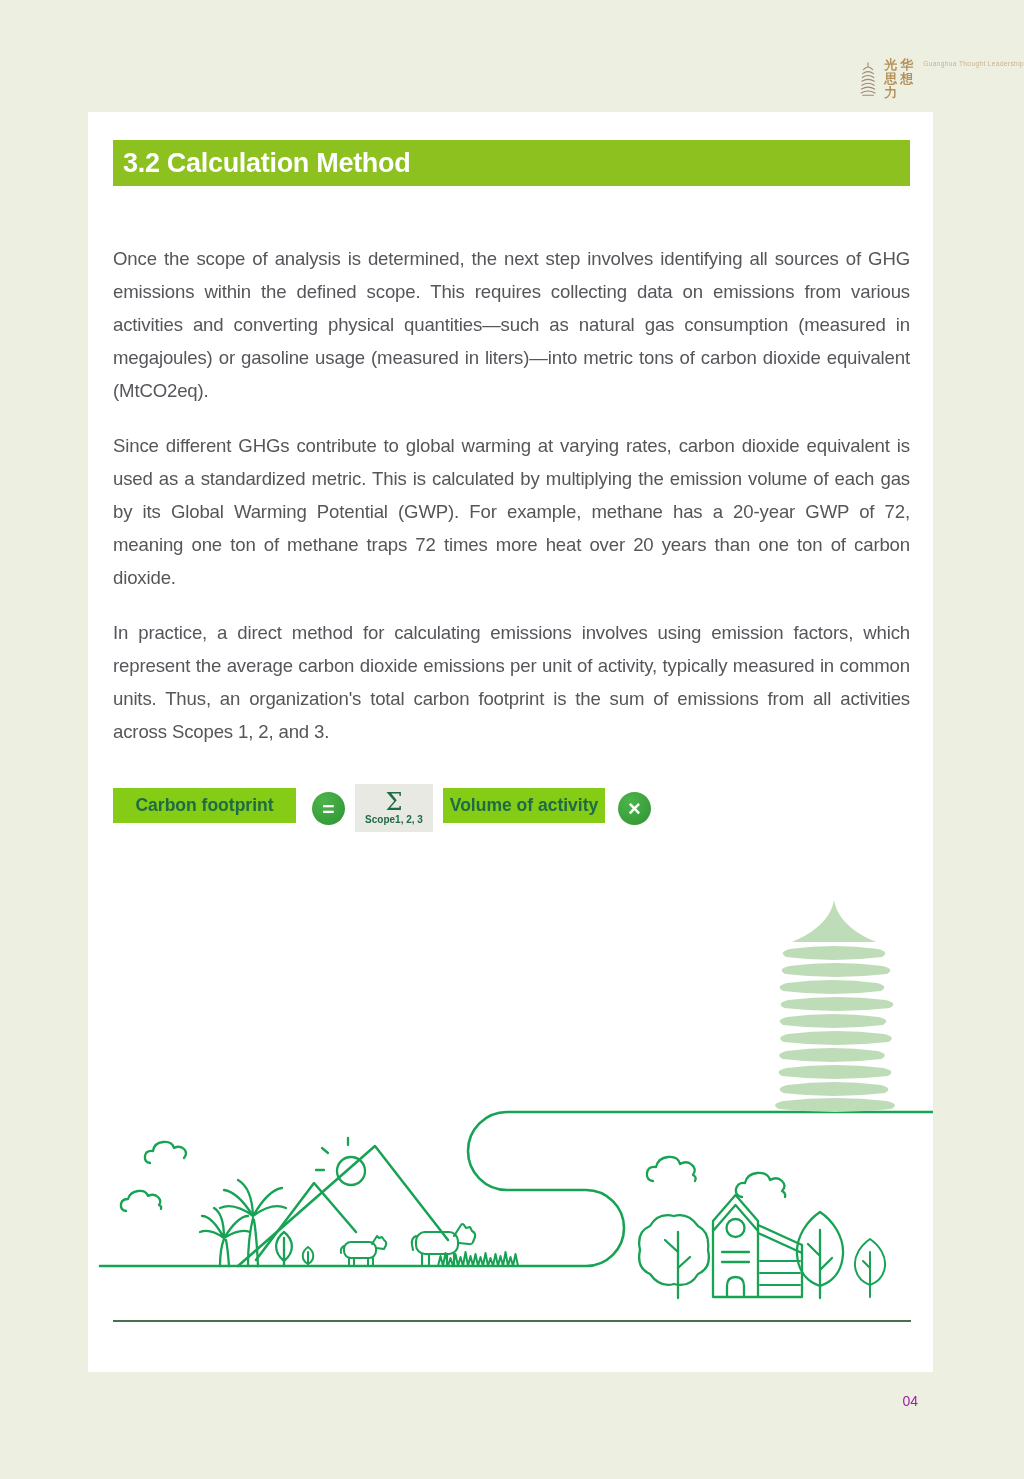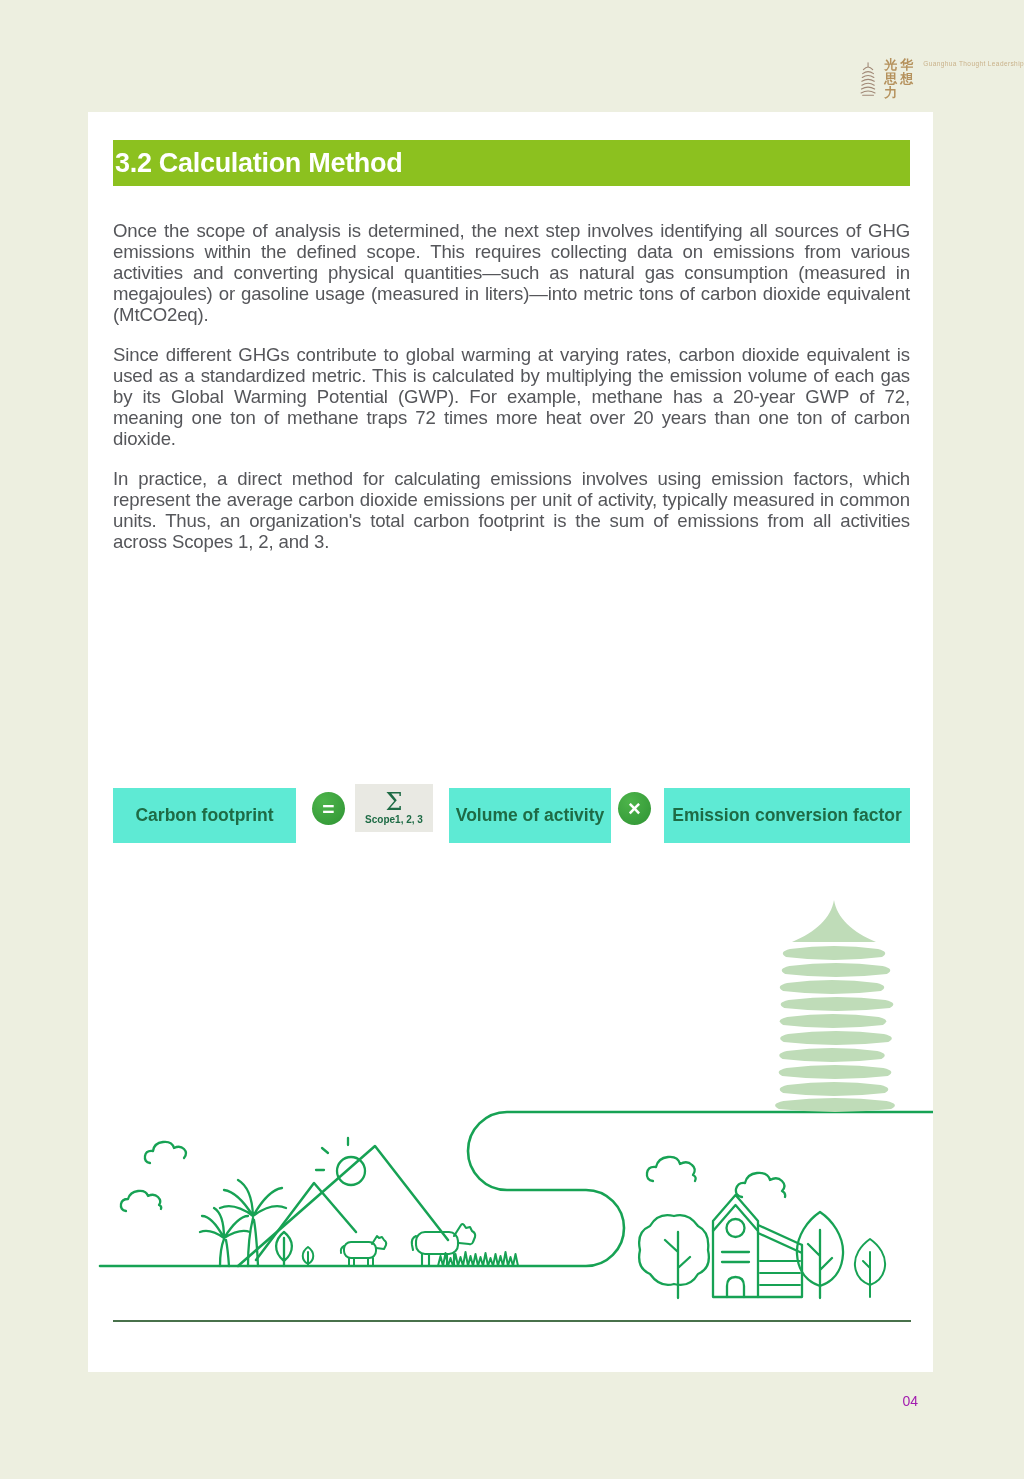--- a/index.html
+++ b/index.html
@@ -32,49 +32,50 @@
   .card {
     position:absolute; left:88px; top:112px;
     width:845px; height:1260px;
     background:#ffffff;
   }
   .title-bar {
     position:absolute; left:25px; top:28px;
     width:797px; height:46px;
     background:#8cc11f;
     display:flex; align-items:center;
-    padding-left:2px;
+    padding-left:10px;
   }
   .title-bar h1 {
     color:#ffffff; font-size:27px; font-weight:bold; letter-spacing:-0.3px;
   }
   .body-text {
     position:absolute; left:25px; top:108px; width:797px;
   }
   .body-text p {
     color:#55565a;
-    font-size:18.6px; line-height:21px;
+    font-size:18.6px; line-height:33px;
     letter-spacing:-0.15px;
     text-align:justify;
     margin-bottom:19px;
+    margin-top:22px;
   }
   
   .formula {
     position:absolute; left:25px; top:672px;
     width:797px; height:48px;
   }
   .f-box {
-    position:absolute; top:4px; height:55px;
-    background:#5eead4;
+    position:absolute; top:4px; height:35px;
+    background:#84cc16;
     display:flex; align-items:center; justify-content:center;
     color:#1e6b45; font-weight:bold; font-size:17.5px;
     white-space:nowrap;
   }
   .f-box.t1 { left:0;     width:183px; }
-  .f-box.t2 { left:330px; width:162px;margin-left:6px; }
+  .f-box.t2 { left:330px; width:162px; }
   .f-box.t3 { left:551px; width:246px; }
   .f-sigma {
     position:absolute; left:242px; top:0; width:78px; height:48px;
     background:#e9e9e3;
     display:flex; flex-direction:column; align-items:center; justify-content:center;
     color:#1e6b45;
   }
   .f-sigma .sig   { font-family:"DejaVu Serif", serif; font-size:24px; line-height:24px; }
   .f-sigma .sub   { font-size:10px; font-weight:bold; line-height:12px; }
   .f-circle {
@@ -137,21 +138,20 @@
 
     <div class="formula">
       <div class="f-box t1">Carbon footprint</div>
       <div class="f-circle eq">=</div>
       <div class="f-sigma">
         <span class="sig">Σ</span>
         <span class="sub">Scope1, 2, 3</span>
       </div>
       <div class="f-box t2">Volume of activity</div>
       <div class="f-circle mul">×</div>
-      <div class="f-box t3">Emission conversion factor</div>
     </div>
 
     <svg class="illustration" viewBox="0 0 845 420">
       <defs>
         <path id="tier" d="M-48 3 Q-56 -2 -44 -5 Q0 -11 44 -5 Q56 -2 48 3 Q0 9 -48 3 Z"></path>
       </defs>
 
       <path d="M845 232 H419 A39 39 0 0 0 419 310 H498 A38 38 0 0 1 498 386 H12" fill="none" stroke="#17a254" stroke-width="2.6" stroke-linecap="round"></path>
 
       <g fill="#bfdcb8">

